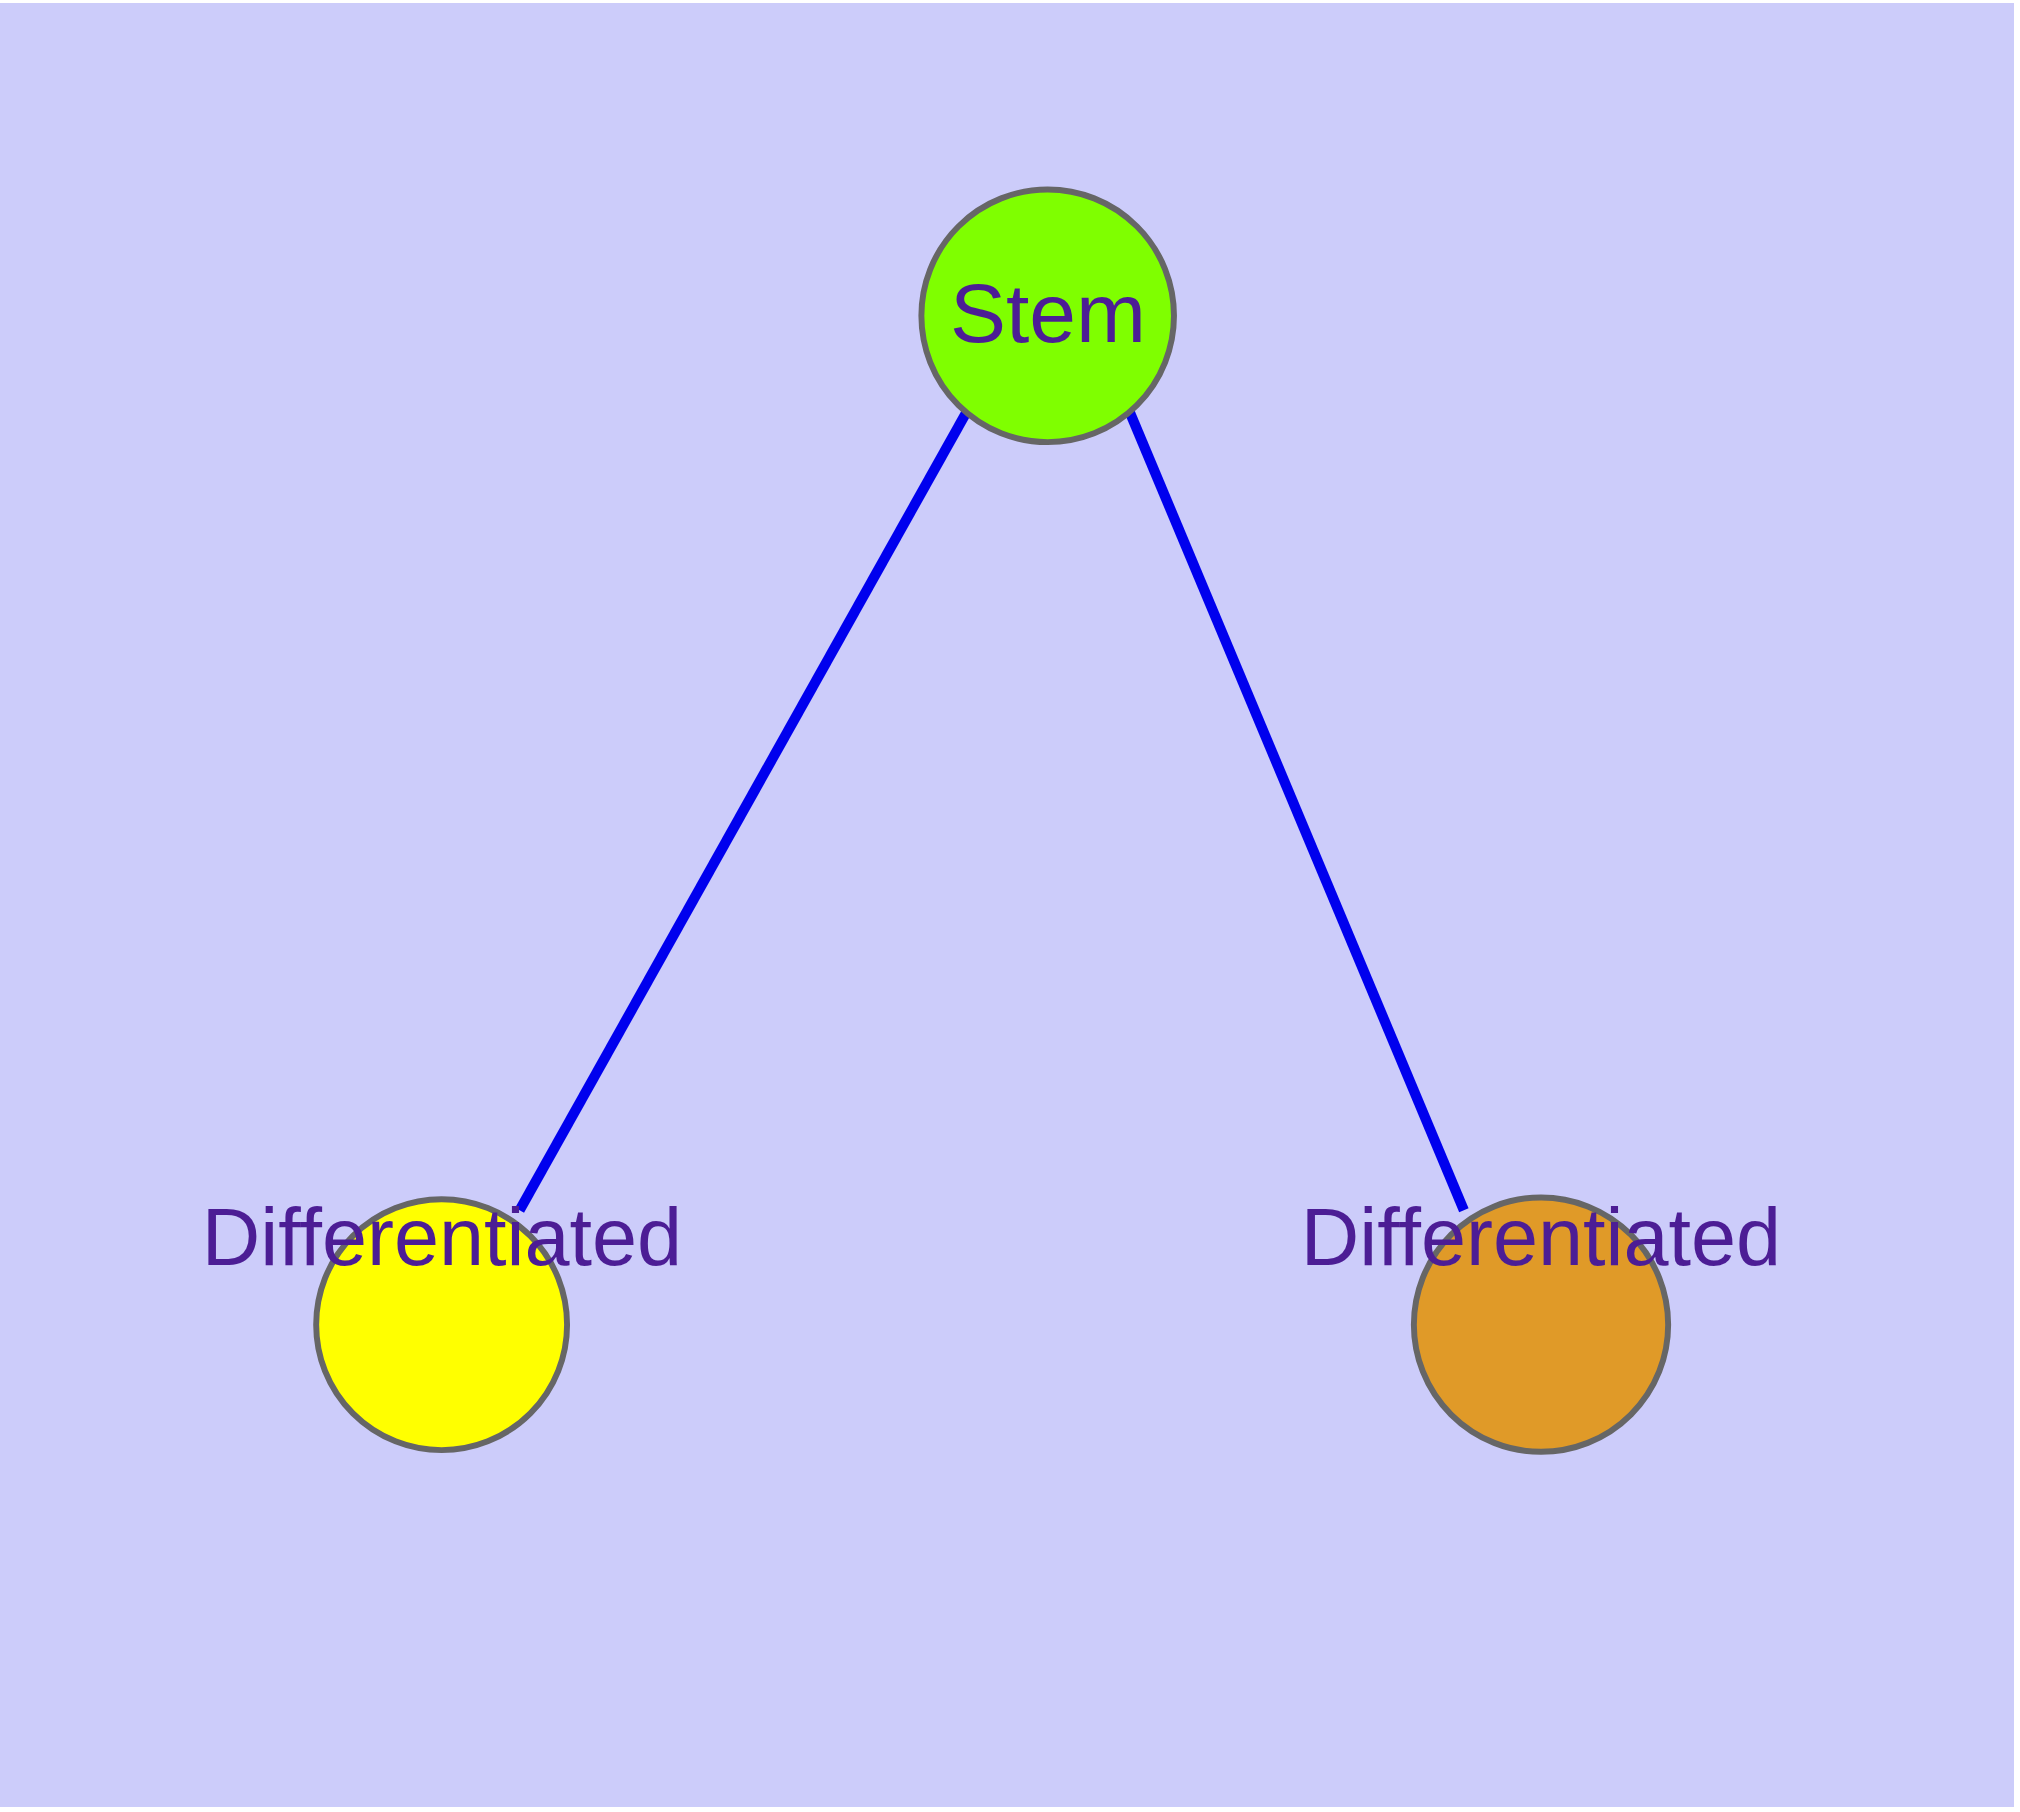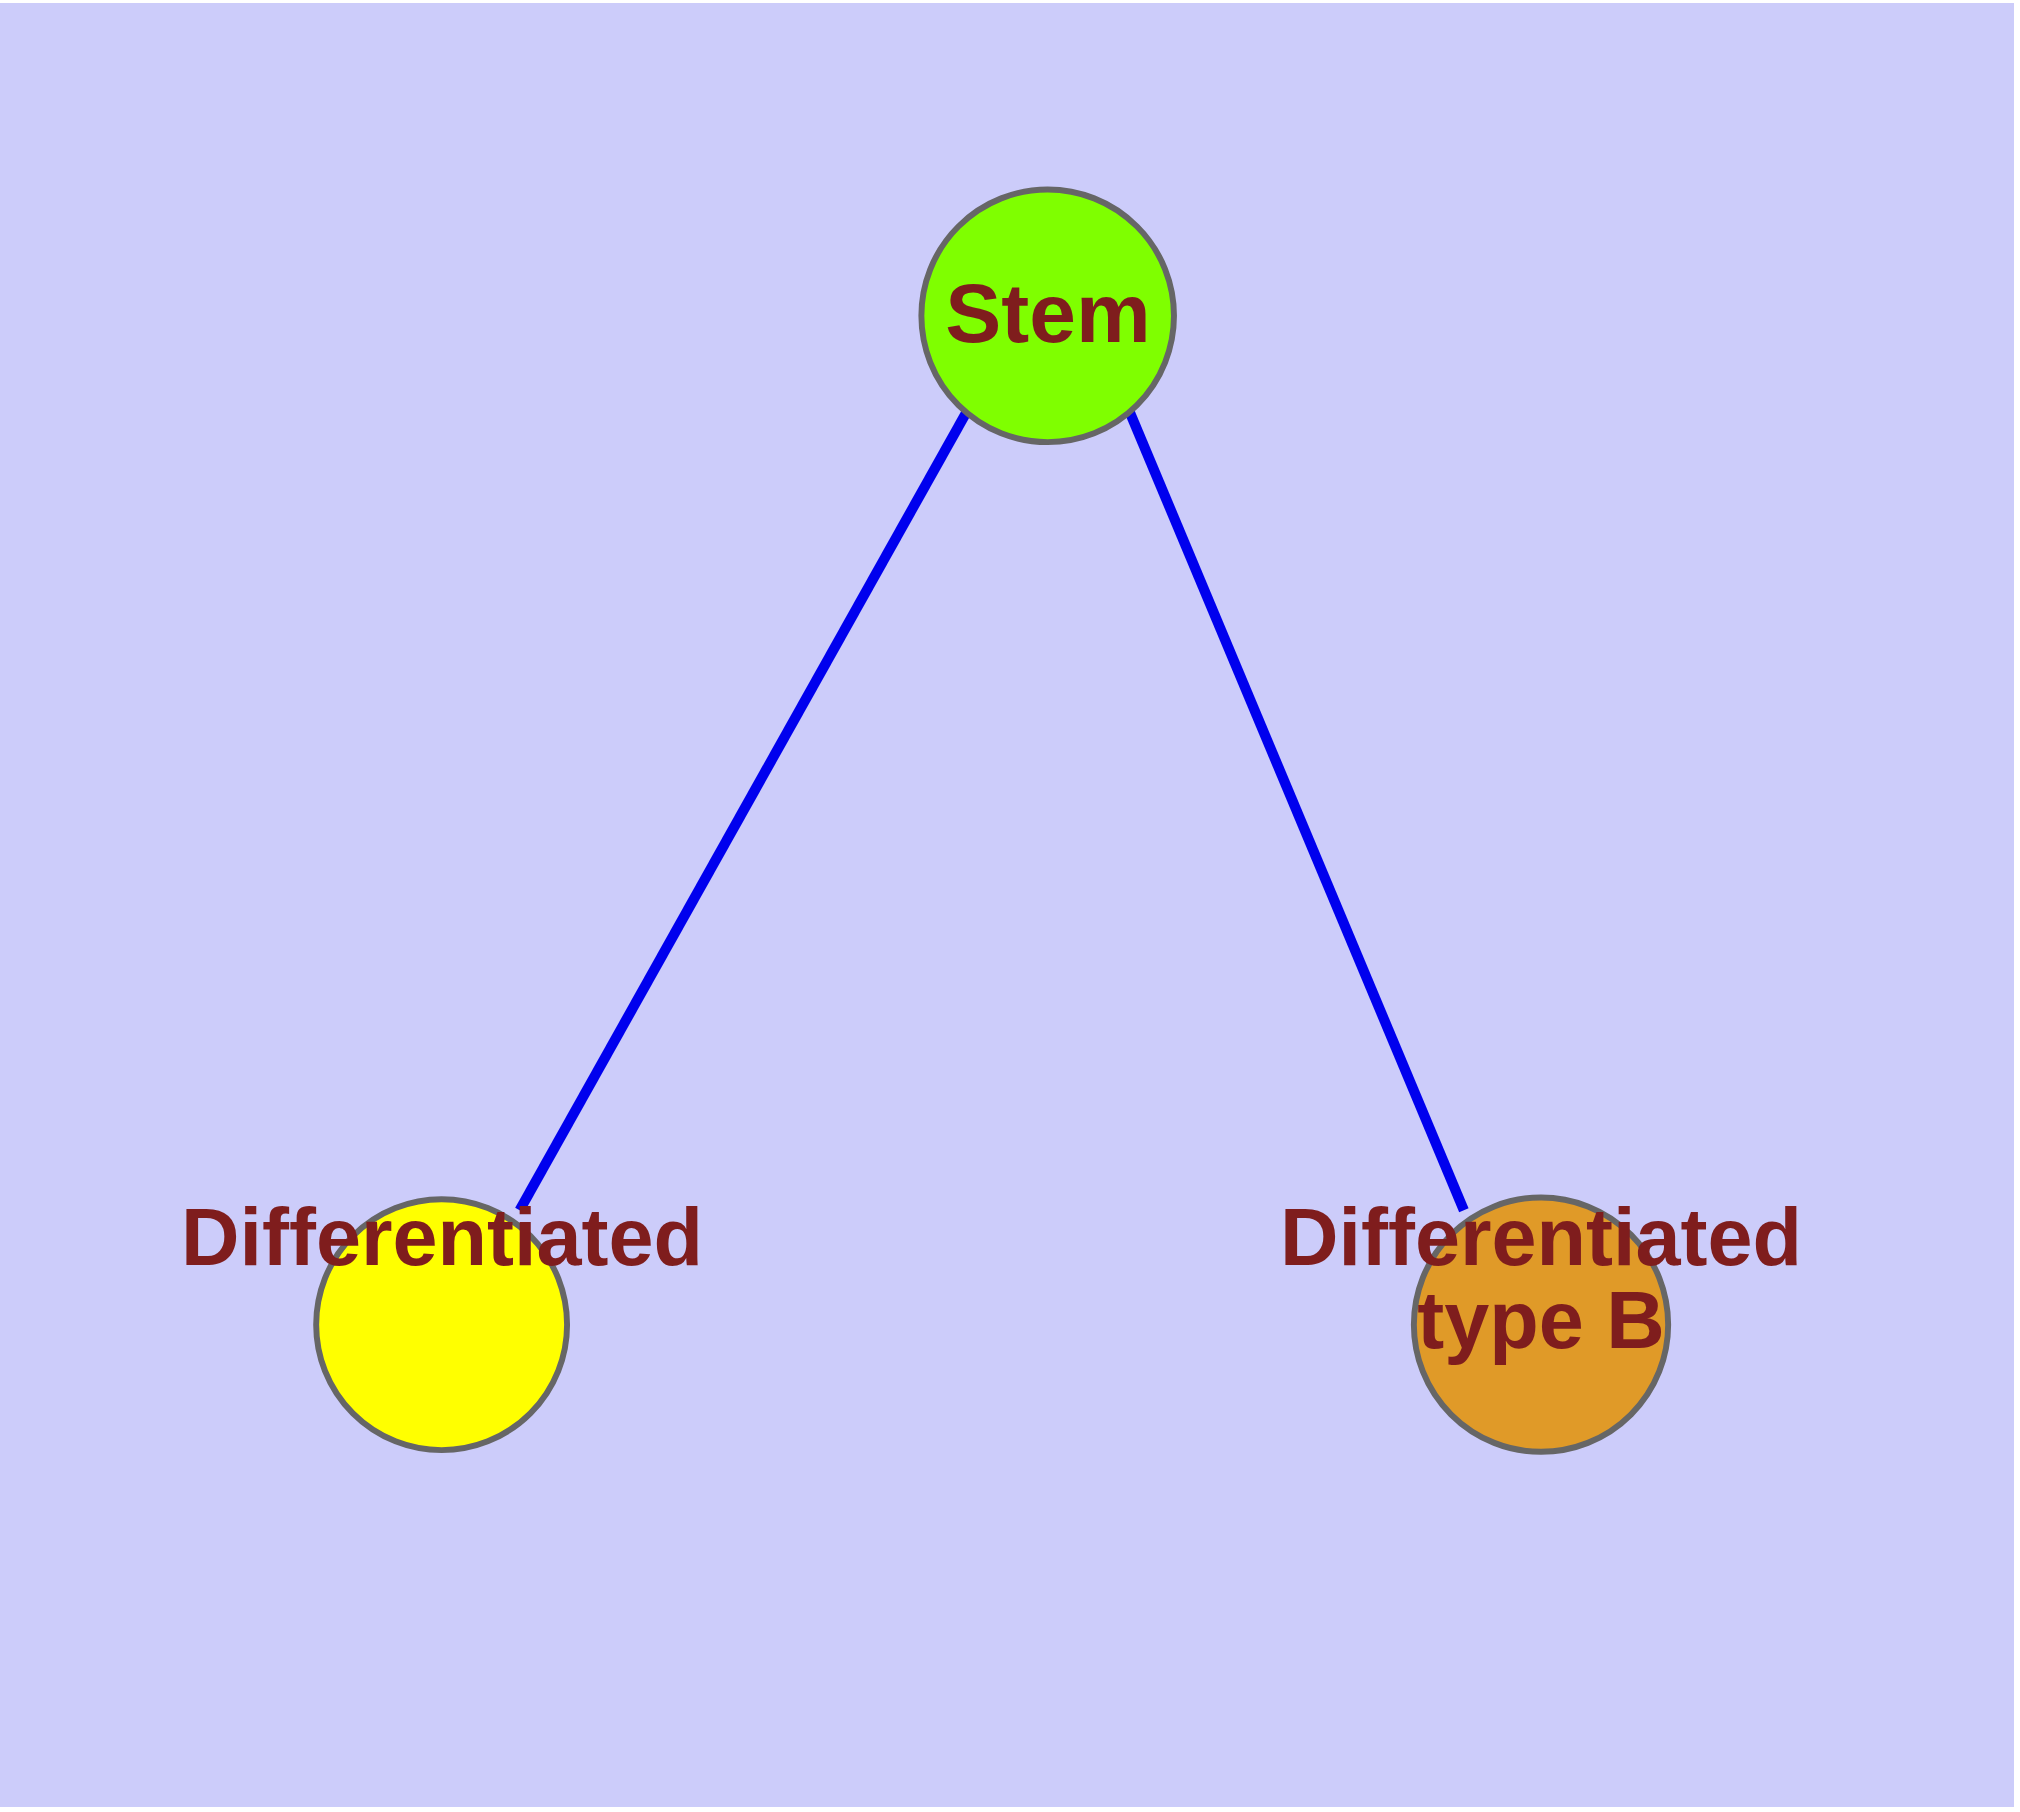--- a/index.html
+++ b/index.html
@@ -28,22 +28,22 @@
     position: absolute;
     left: 0;
     top: 0;
     width: 2014px;
     height: 1804px;
     display: block;
   }
   .node-label {
     position: absolute;
     text-align: center;
-    color: #7f1d1d;
-    font-weight: bold;
+    color: #4c1d95;
+    font-weight: normal;
     font-family: "Liberation Sans", sans-serif;
     white-space: pre;
     line-height: 1.02;
     pointer-events: none;
     -webkit-font-smoothing: antialiased;
   }
   #label-stem {
     left: 624px;
     top: 268px;
     width: 848px;
@@ -79,17 +79,17 @@
         <circle cx="1236" cy="369" r="149" fill="#7fff00" stroke="#666666" stroke-width="7"></circle>
         <circle cx="521" cy="1559" r="148" fill="#ffff00" stroke="#666666" stroke-width="7"></circle>
         <circle cx="1818" cy="1559" r="150" fill="#e09a28" stroke="#666666" stroke-width="7"></circle>
       </g>
     </svg>
 
     <div class="node-label" id="label-stem">Stem</div>
 
     <div class="node-label" id="label-a"><span>Differentiated</span><br></div>
 
-    <div class="node-label" id="label-b"><span>Differentiated</span><br><span>type B</span></div>
+    <div class="node-label" id="label-b"><span>Differentiated</span><br></div>
 
   </div>
 </div>
 
 
 </body></html>

